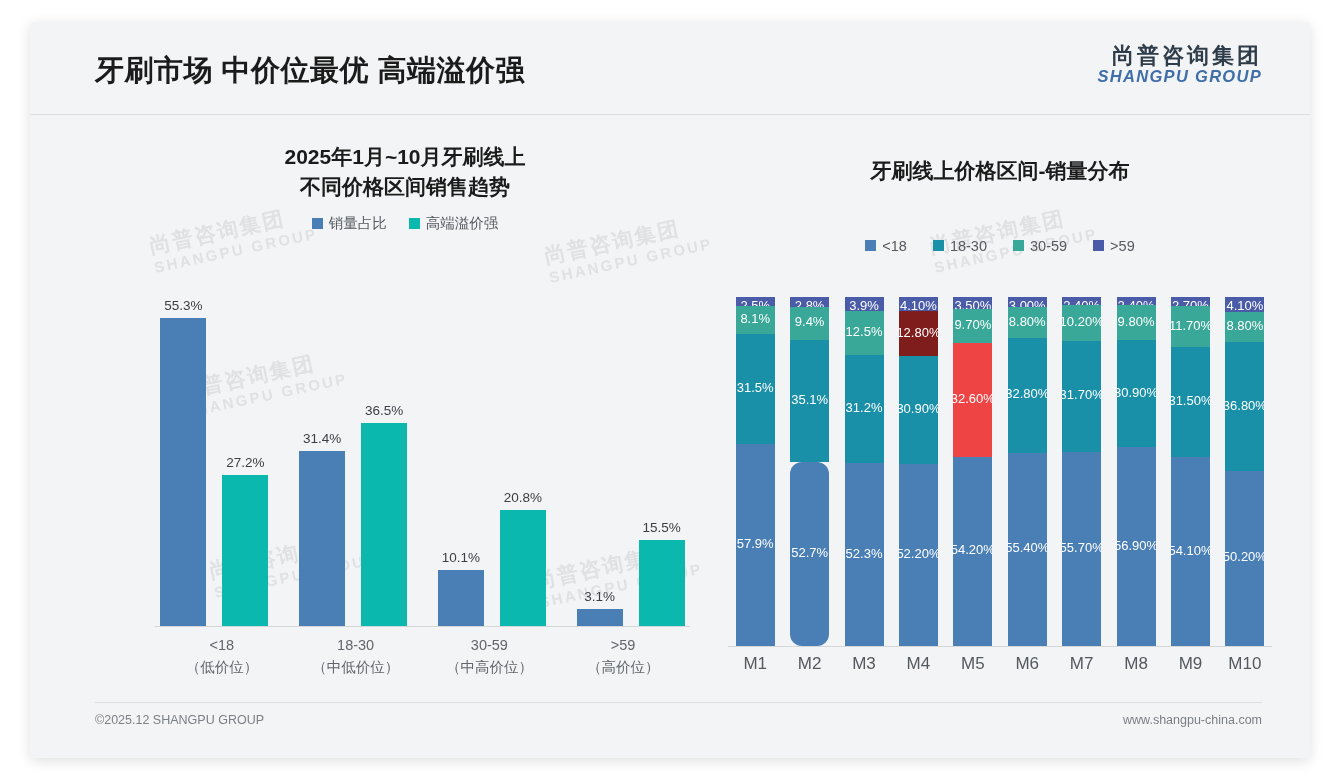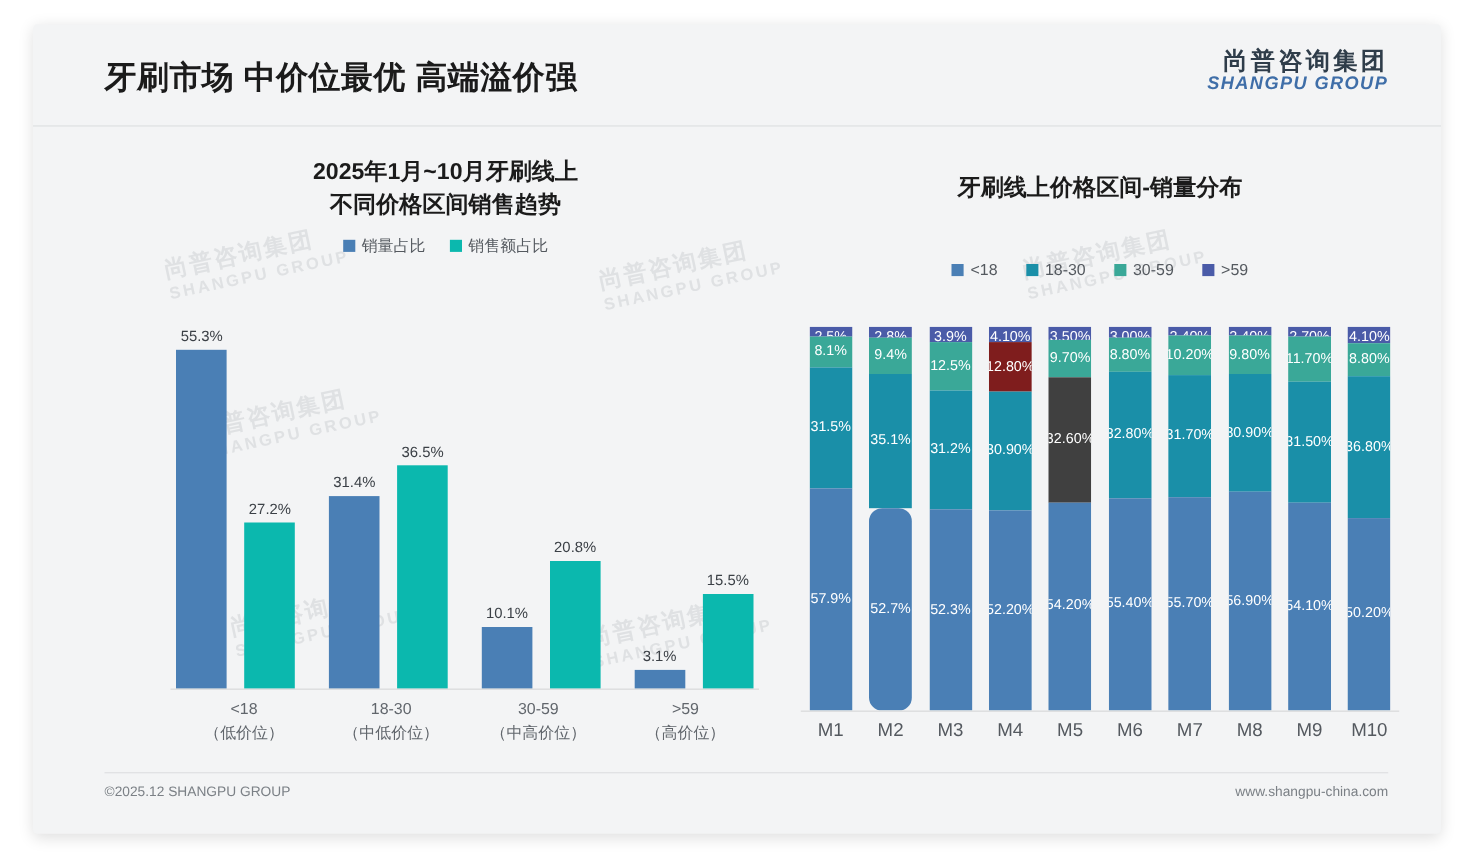--- a/index.html
+++ b/index.html
@@ -214,21 +214,21 @@
       <div>2025年1月~10月牙刷线上</div>
       <div>不同价格区间销售趋势</div>
     </div>
     <div class="legend" id="legend-left">
         <div class="legend-item">
           <span class="legend-swatch" style="background: rgb(74, 127, 181);"></span>
           <span class="legend-label">销量占比</span>
         </div>
         <div class="legend-item">
           <span class="legend-swatch" style="background: rgb(11, 184, 174);"></span>
-          <span class="legend-label">销售额占比</span>
+          <span class="legend-label">高端溢价强</span>
         </div>
       </div>
     <div id="plot-left">
       <div id="groups">
           <div class="group">
             <div class="bar-wrap">
               <div class="bar-rect" style="background: rgb(74, 127, 181); height: 92.1667%;"></div>
               <div class="bar-value" style="bottom: 92.1667%;">55.3%</div>
             </div>
             <div class="bar-wrap">
@@ -364,21 +364,21 @@
             </div>
           </div>
           <div class="stack-slot">
             <div class="stack">
               <div class="seg tiny" style="background: rgb(74, 91, 168); height: 3.5%;">
                 <span class="seg-label">3.50%</span>
               </div>
               <div class="seg" style="background: rgb(58, 168, 152); height: 9.7%;">
                 <span class="seg-label">9.70%</span>
               </div>
-              <div class="seg" style="background: #404040; height: 32.6%;">
+              <div class="seg" style="background: #ef4444; height: 32.6%;">
                 <span class="seg-label">32.60%</span>
               </div>
               <div class="seg" style="background: rgb(74, 127, 181); height: 54.2%;">
                 <span class="seg-label">54.20%</span>
               </div>
             </div>
           </div>
           <div class="stack-slot">
             <div class="stack">
               <div class="seg tiny" style="background: rgb(74, 91, 168); height: 3%;">

